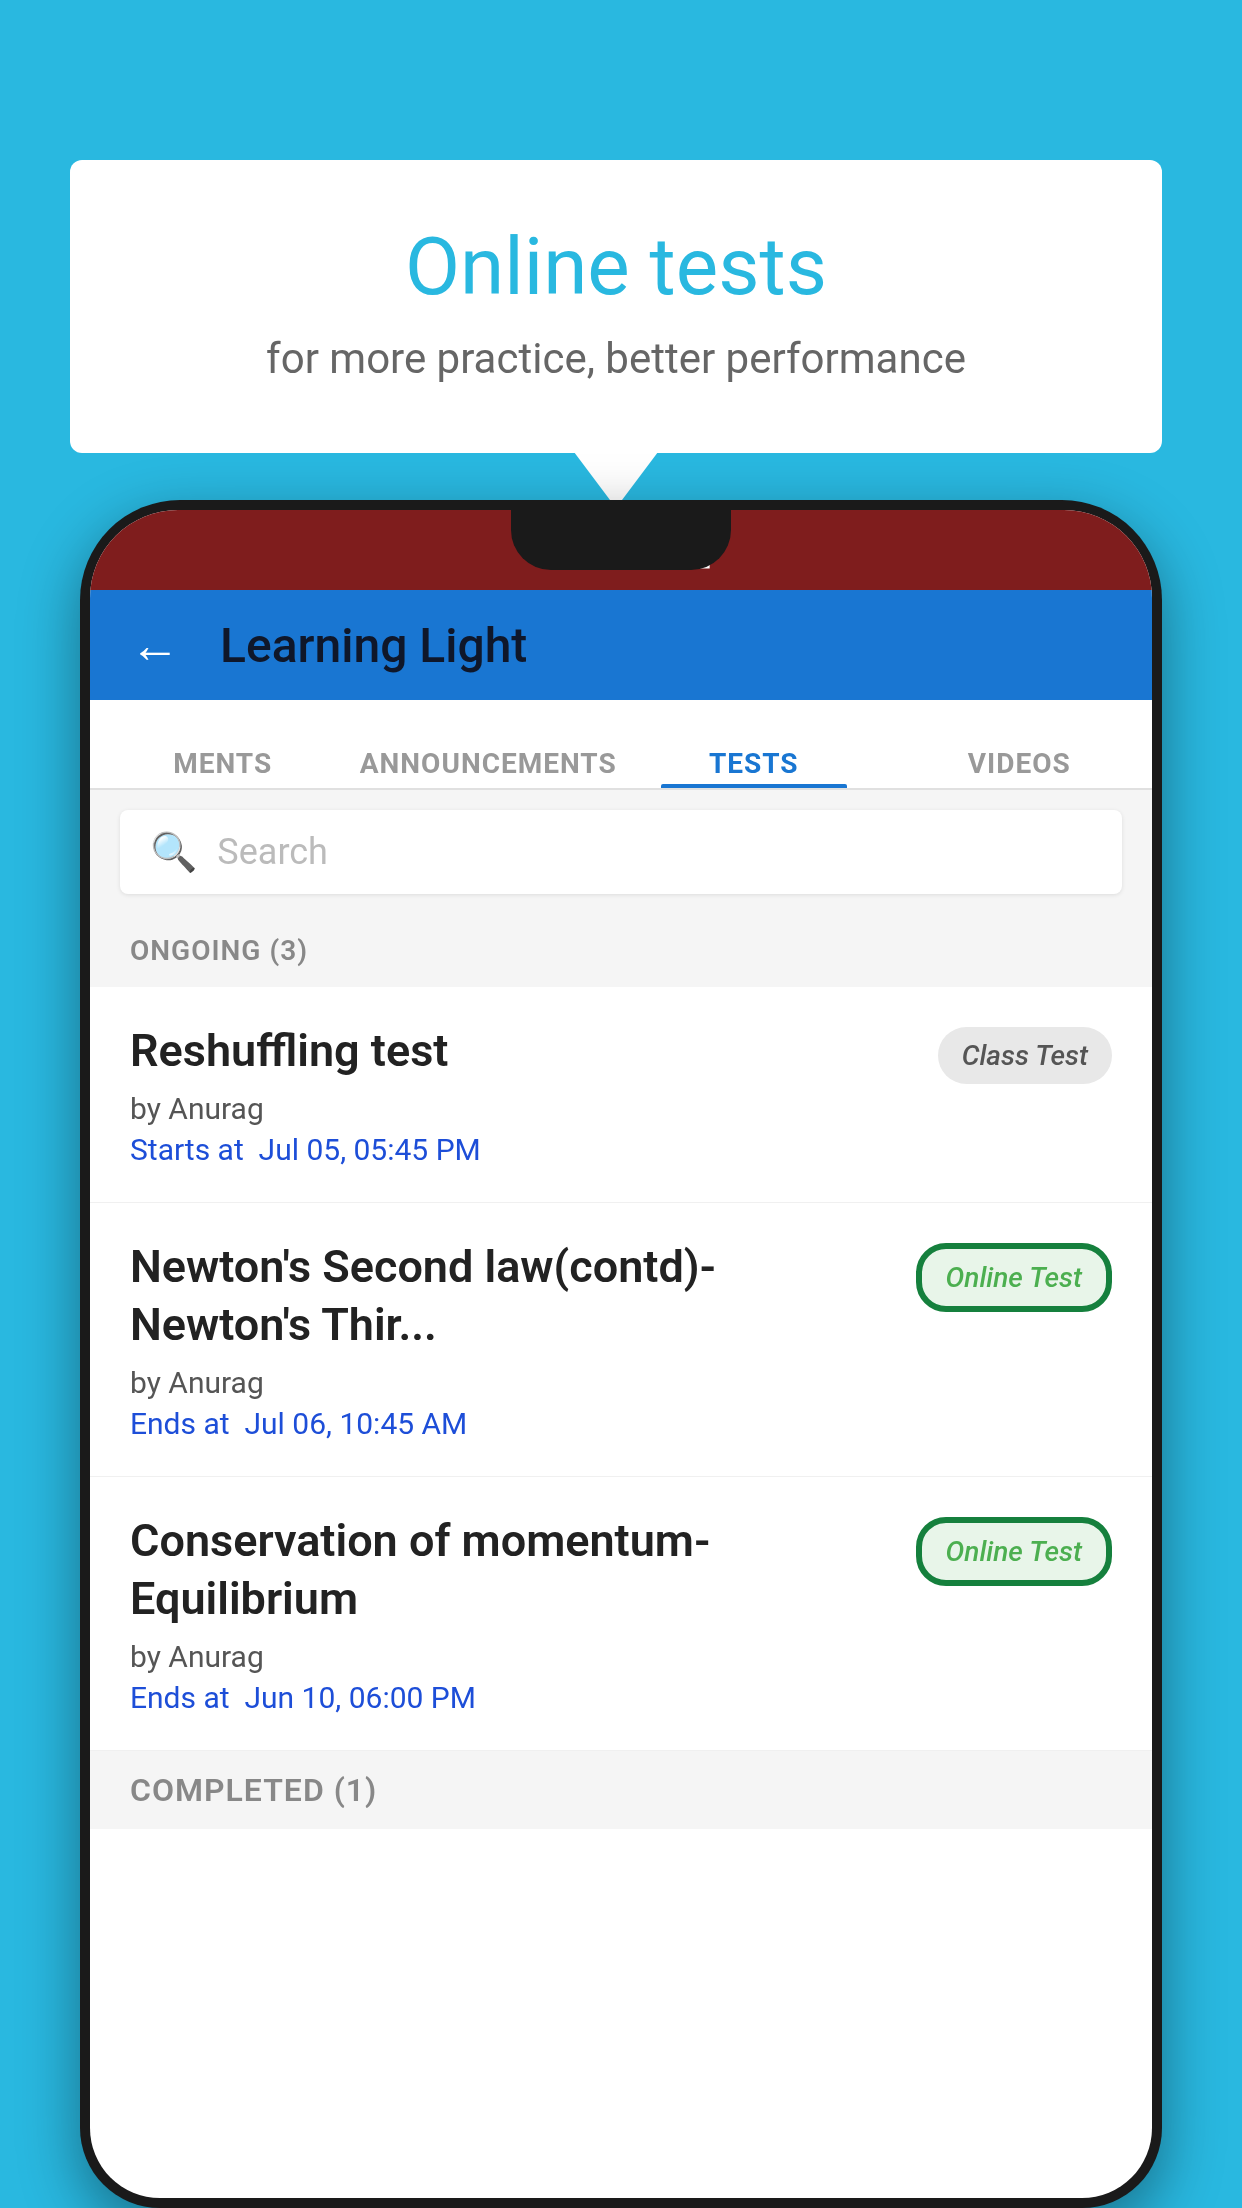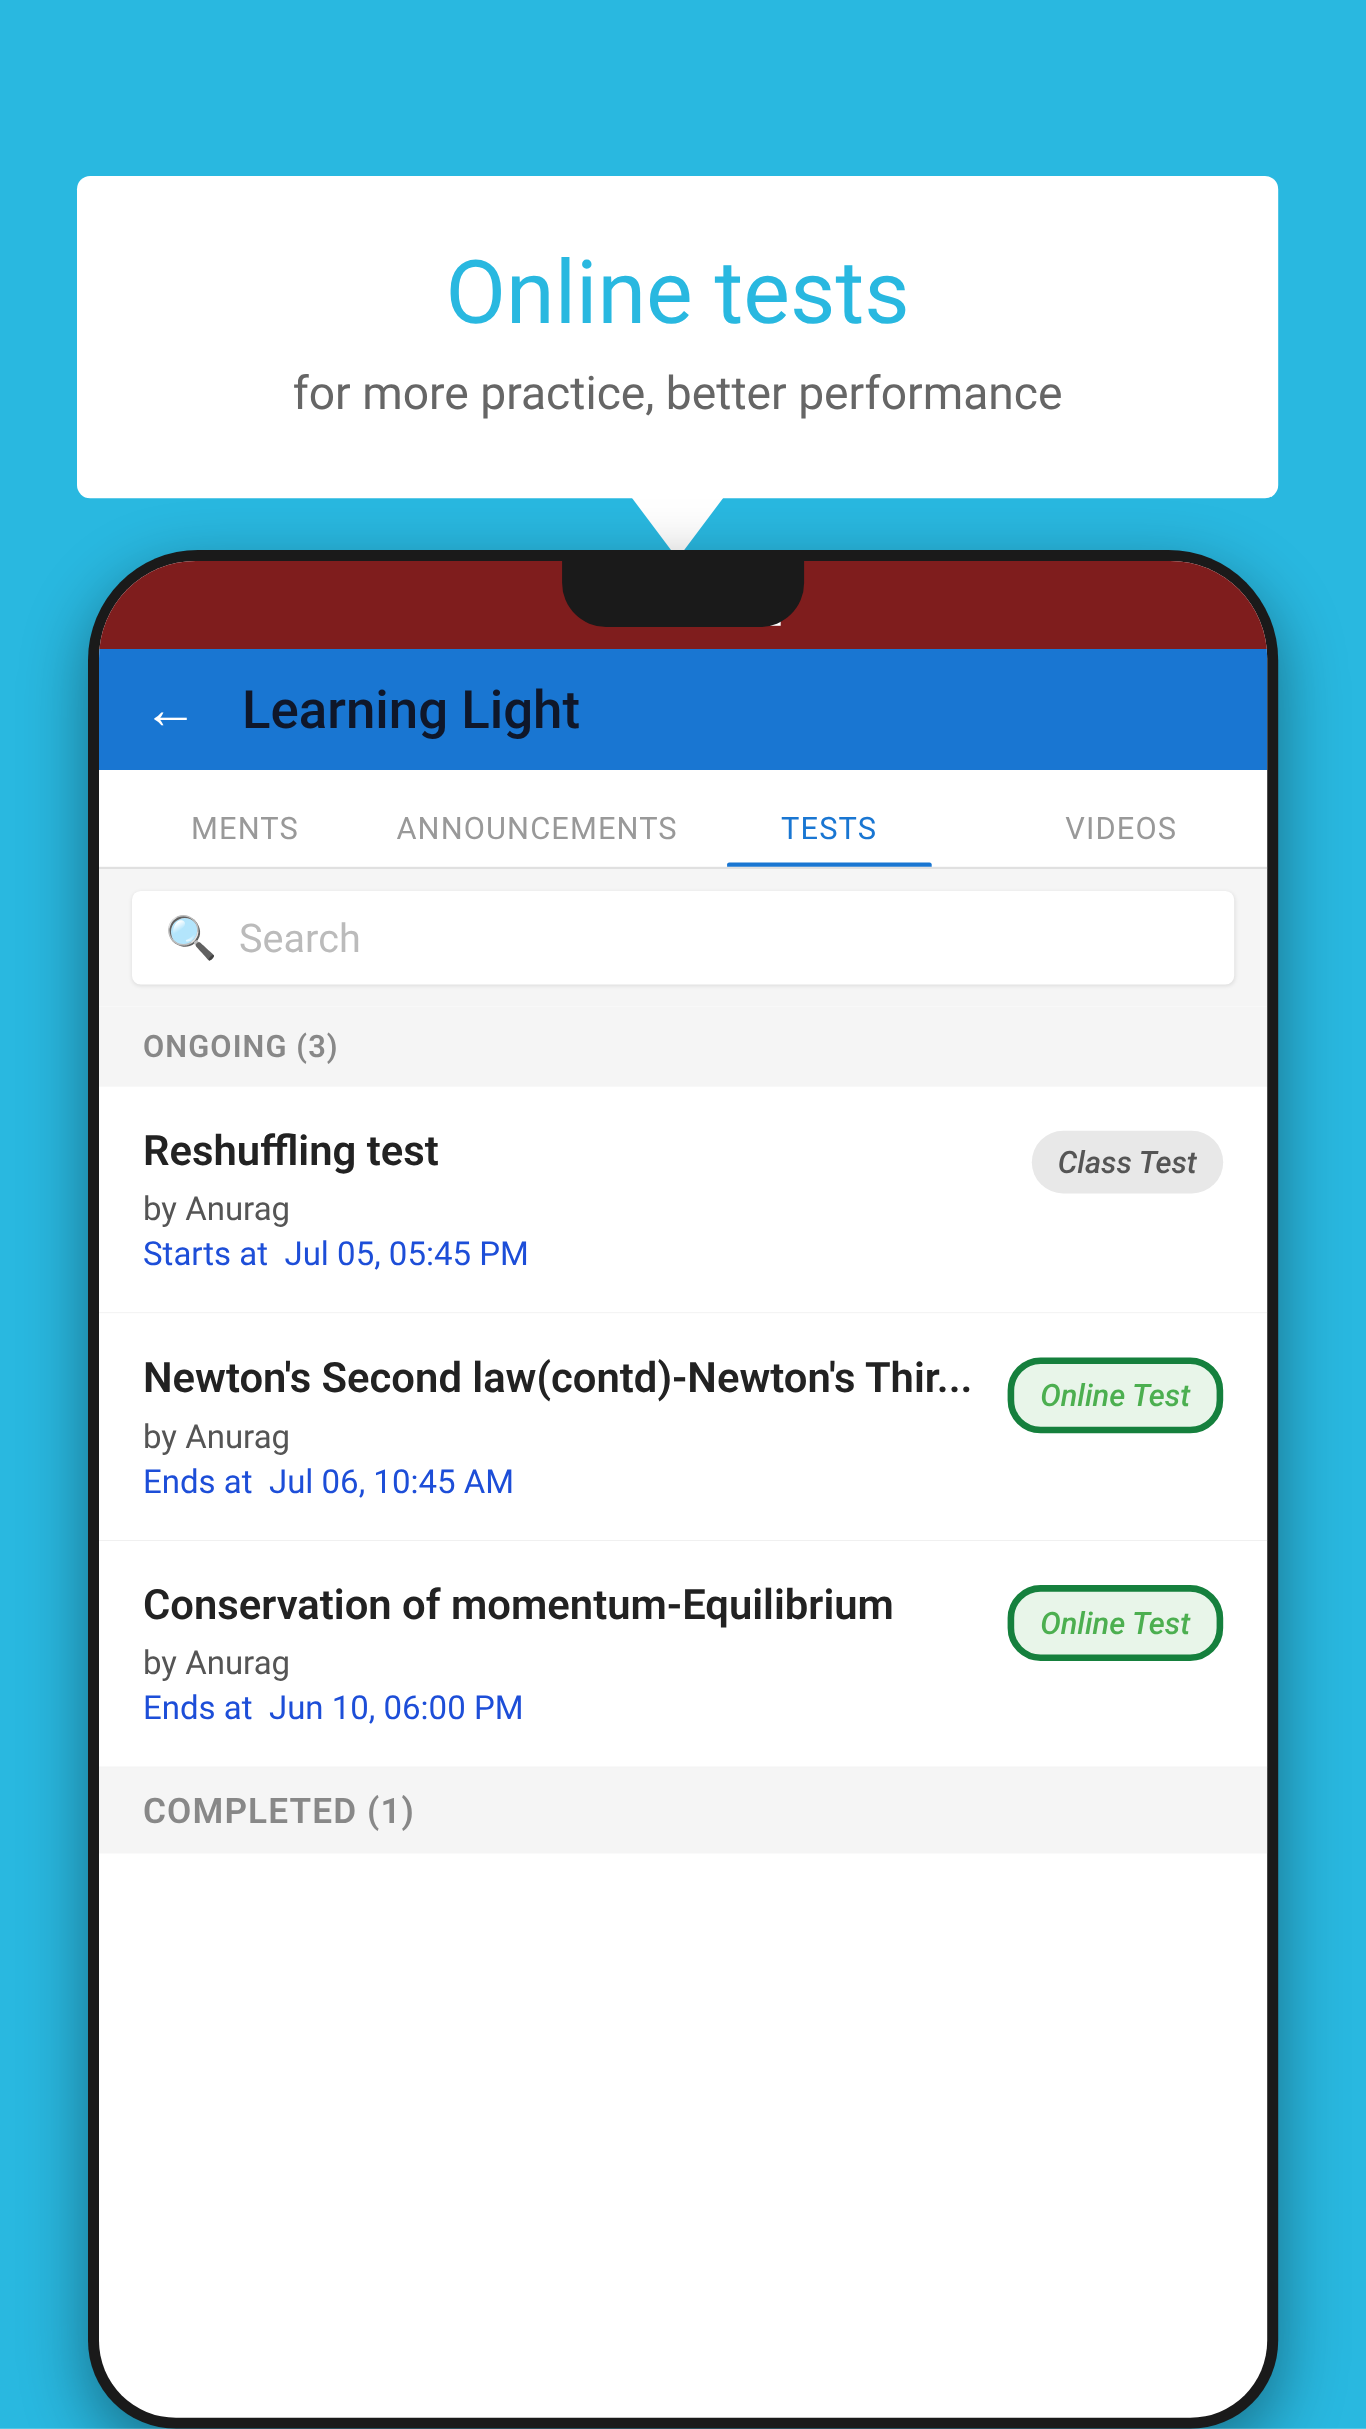--- a/index.html
+++ b/index.html
@@ -141,23 +141,23 @@
       background: white;
       display: flex;
       border-bottom: 2px solid #e0e0e0;
       height: 90px;
       align-items: flex-end;
     }
 
     .tab {
       flex: 1;
       text-align: center;
-      padding-bottom: 18px;
+      padding-bottom: 8px;
       font-size: 28px;
-      font-weight: 400;
+      font-weight: 700;
       color: #999;
       letter-spacing: 1px;
       position: relative;
     }
 
     .tab.active {
       color: #1976d2;
     }
 
     .tab.active::after {
@@ -216,21 +216,21 @@
       align-items: flex-start;
       justify-content: space-between;
       gap: 20px;
     }
 
     .test-info {
       flex: 1;
     }
 
     .test-name {
-      font-size: 38px;
+      font-size: 45px;
       font-weight: 600;
       color: #222;
       margin-bottom: 10px;
       line-height: 1.3;
     }
 
     .test-author {
       font-size: 30px;
       color: #555;
       margin-bottom: 6px;

